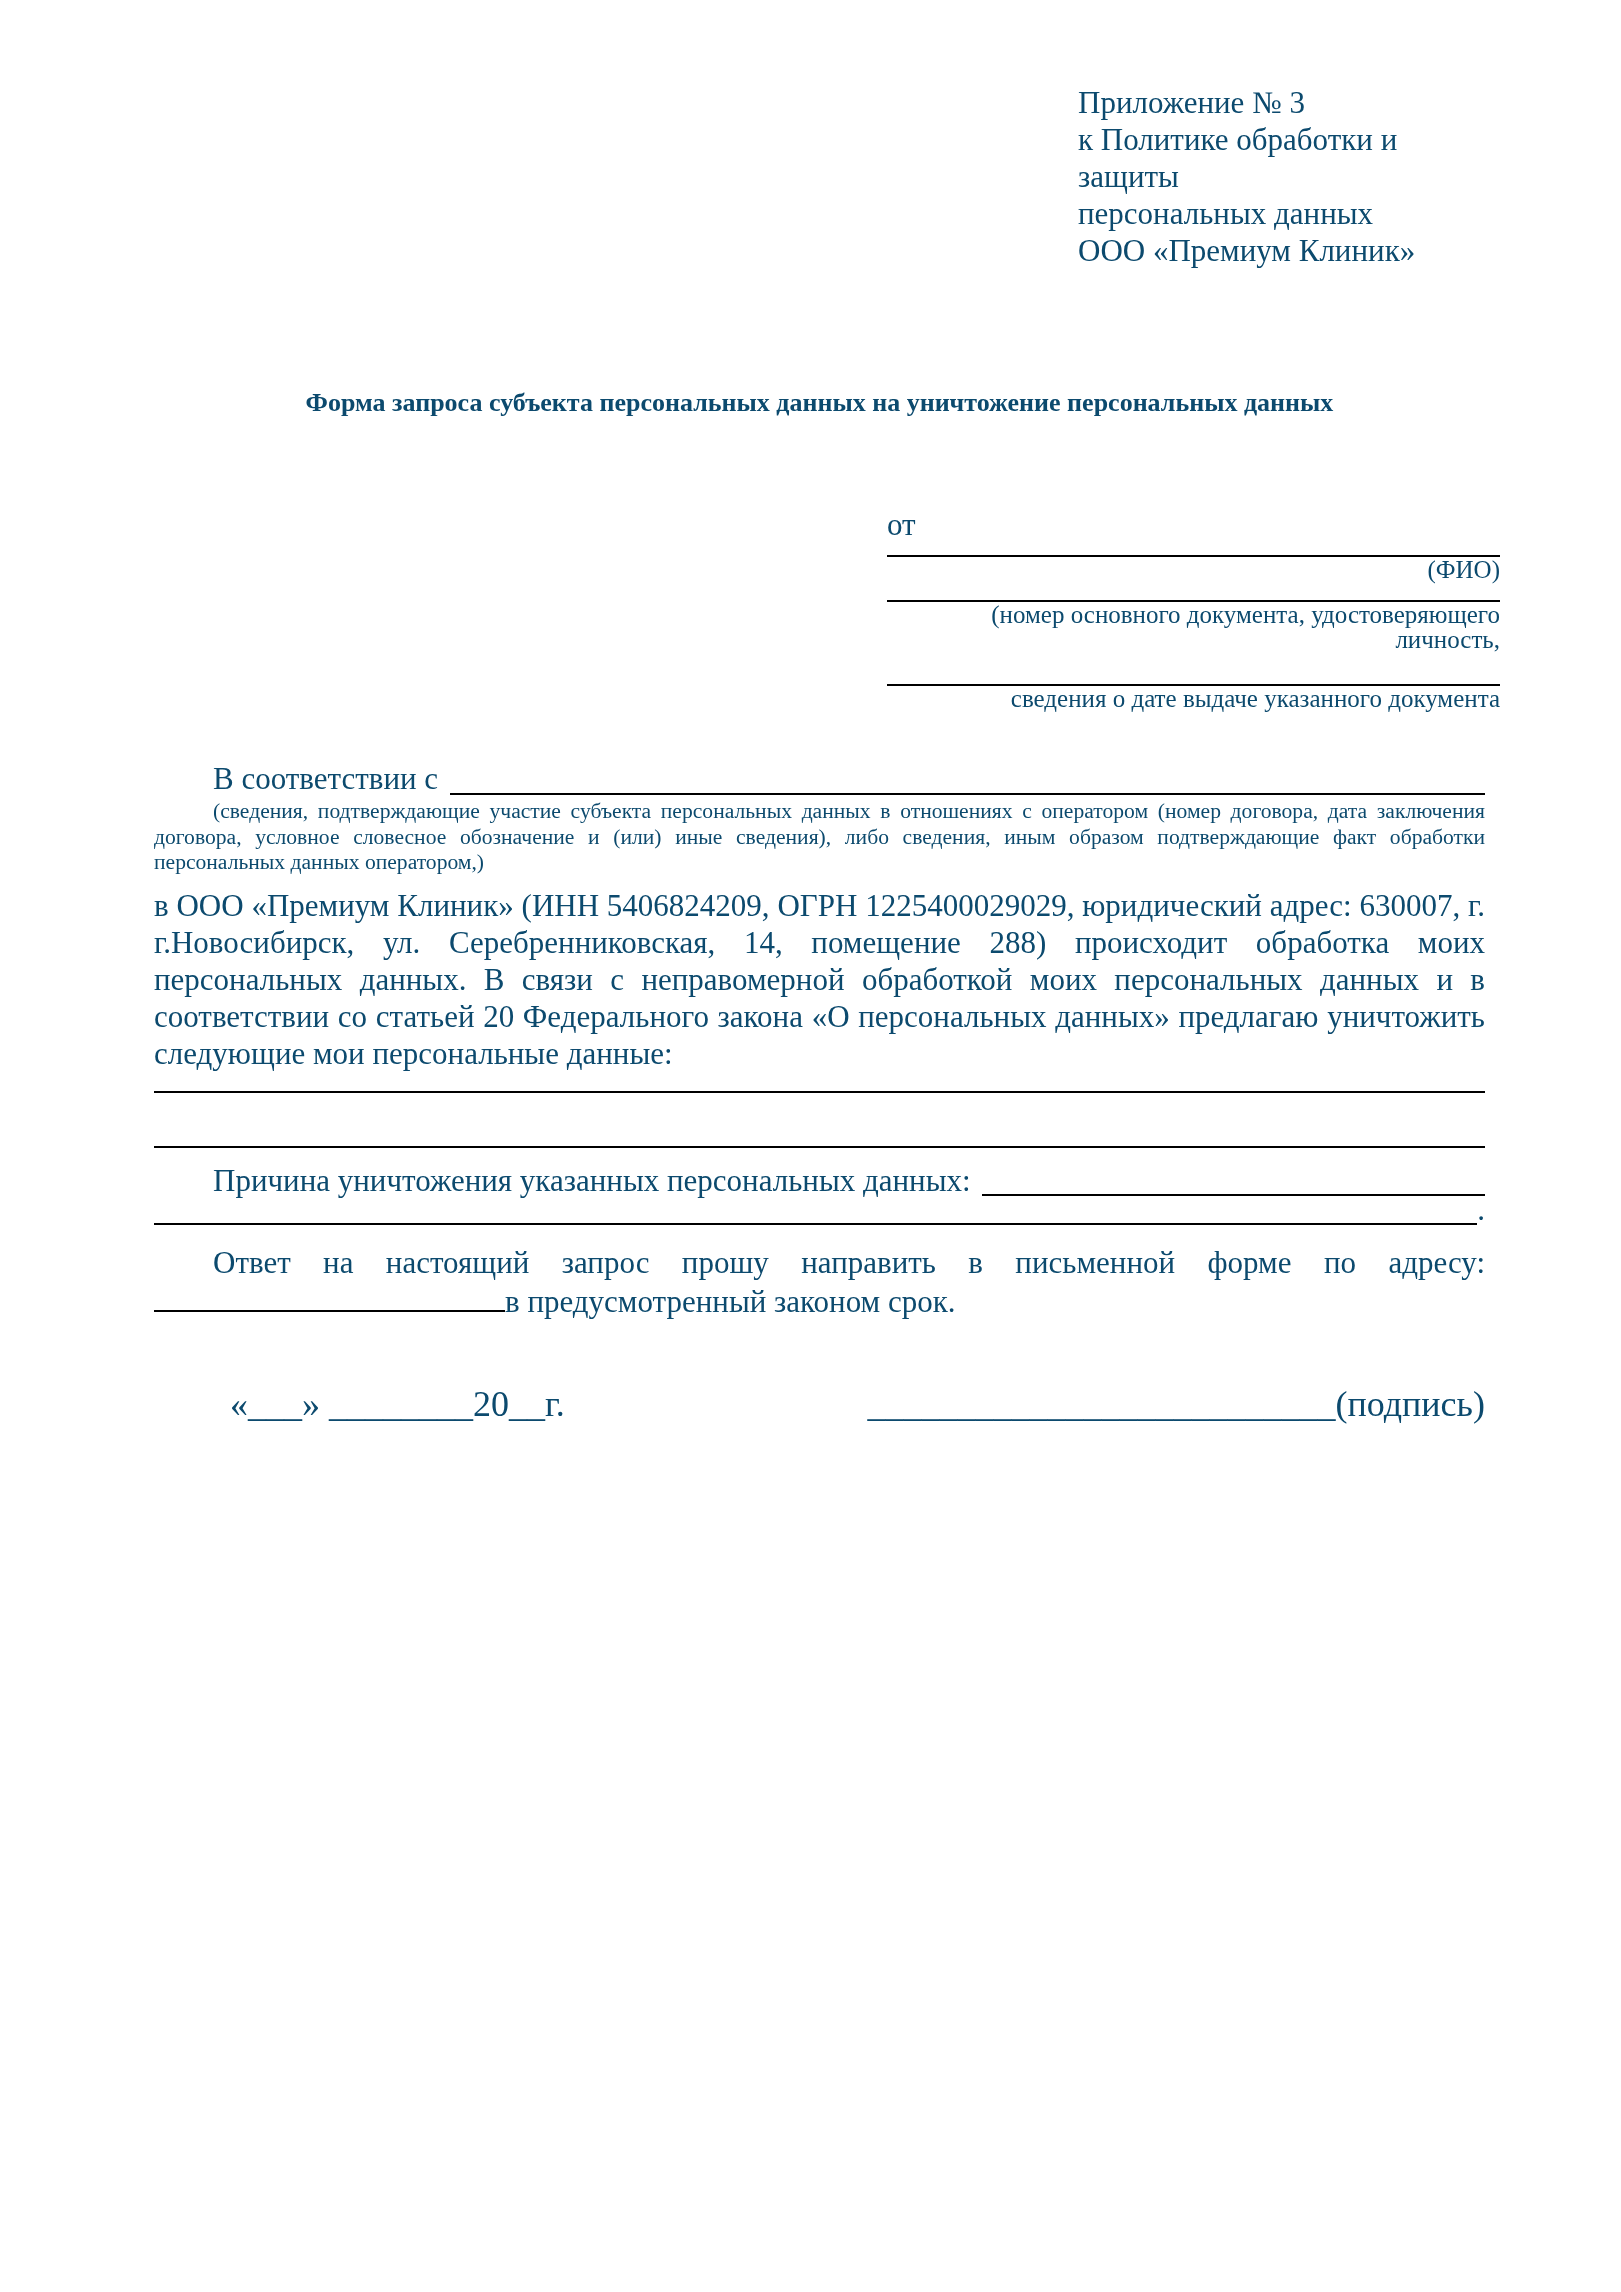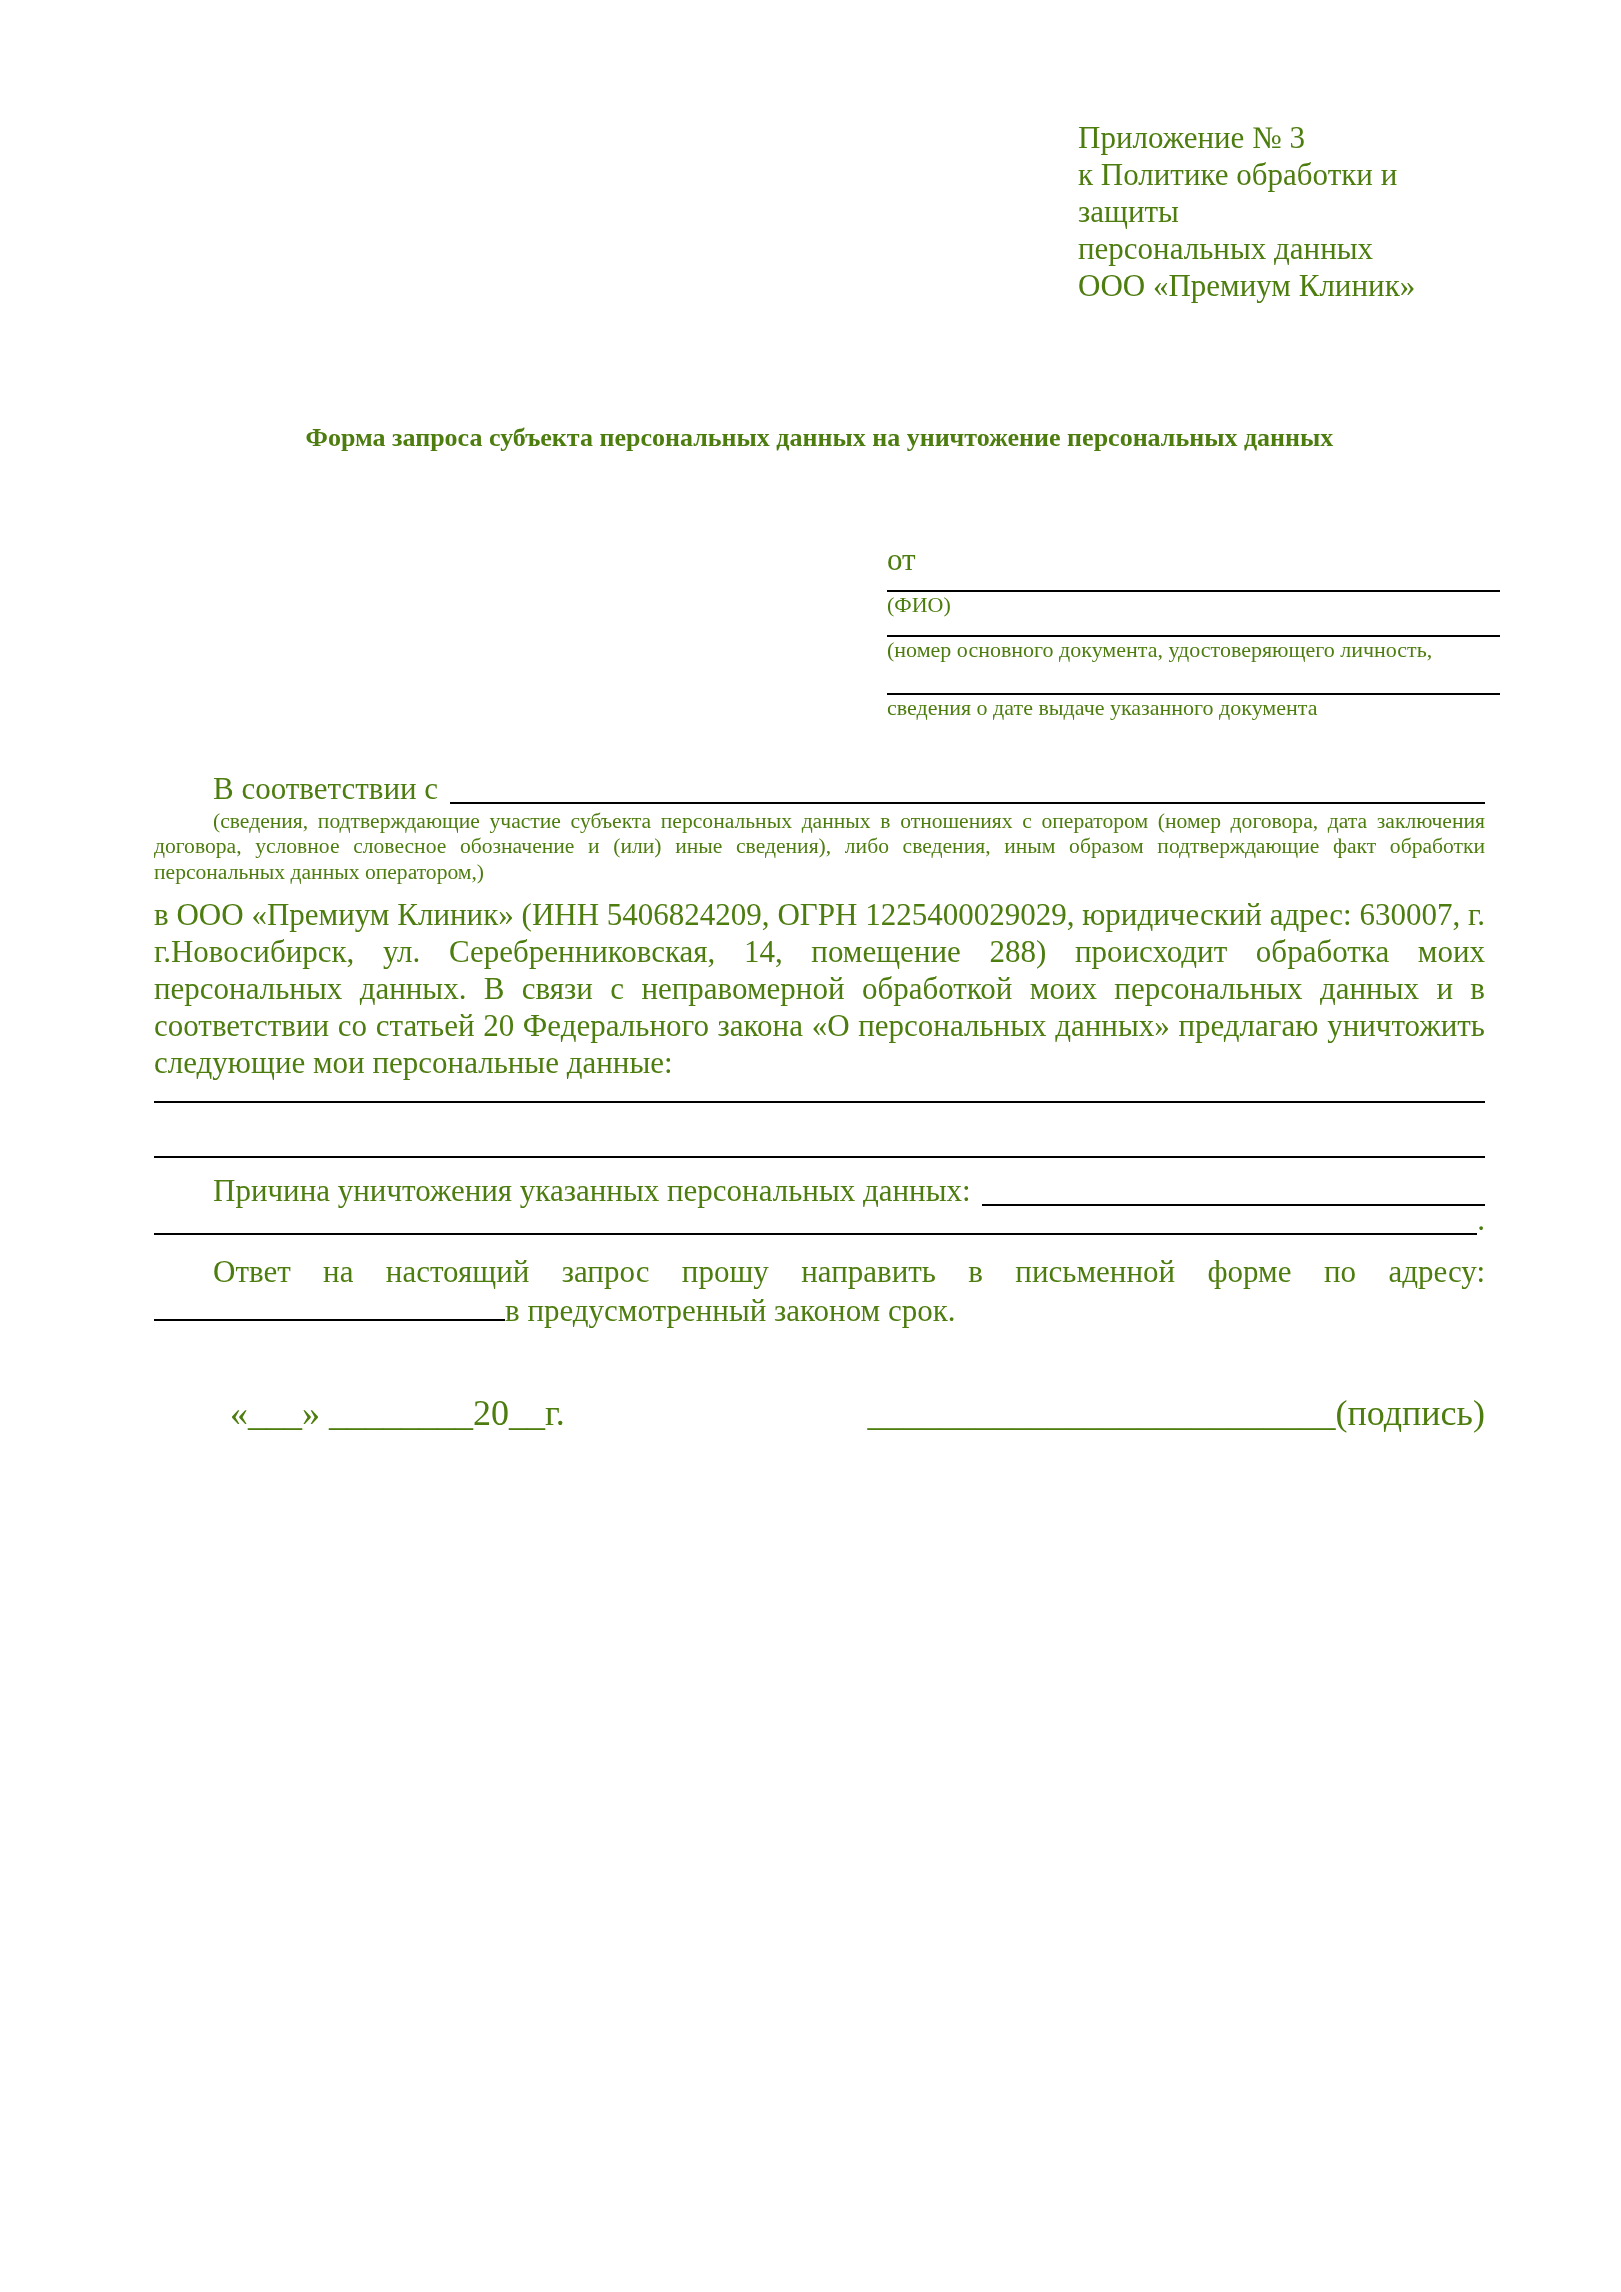--- a/index.html
+++ b/index.html
@@ -1,40 +1,40 @@
 <!DOCTYPE html>
 <html><head>
 <meta charset="utf-8">
 <style>
   * { margin:0; padding:0; box-sizing:border-box; }
   html,body { background:#ffffff; }
   .page {
     position:relative;
     width:1607px; height:2293px;
-    background:#ffffff; color:#4d7c0f;
+    background:#ffffff; color:#0c4a6e;
     font-family:"Liberation Serif","DejaVu Serif",serif;
-    padding:119px 122px 0 154px;
+    padding:84px 122px 0 154px;
     overflow:hidden;
   }
   
   .hdr { margin-left:924px; font-size:31px; line-height:37px; }
   
   .title {
     margin:110px auto 0 auto; max-width:1137px;
     text-align:center; font-weight:bold;
     font-size:26px; line-height:47px;
   }
   
   .addr { margin-top:78px; margin-left:733px; width:613px; font-size:31px; line-height:41px; }
   .addr .rule { border-bottom:2.9px solid #000; }
   .addr .r1 { height:11.8px; }
   .addr .r2 { height:19.6px; }
   .addr .r3 { height:33px; }
   .addr .r4 { height:19.6px; }
-  .cap { font-size:22px; line-height:25.5px; text-align:left; }
+  .cap { font-size:25px; line-height:25.5px; text-align:right; }
   
   .body { margin-top:49px; font-size:31px; line-height:37px; }
   .fillline { display:flex; align-items:flex-end; }
   .fillline .fill { flex:1 1 auto; border-bottom:2.9px solid #000; margin-bottom:2.9px; }
   .indent { padding-left:59px; }
   .smallcap { font-size:21.6px; line-height:25.5px; text-align:justify; text-indent:59px; margin-top:2px; }
   .para { text-align:justify; margin-top:11px; }
   .blank1 { height:21.6px; border-bottom:2.9px solid #000; }
   .blank2 { height:55px; border-bottom:2.9px solid #000; }
   .reasonline { margin-top:13.7px; }

